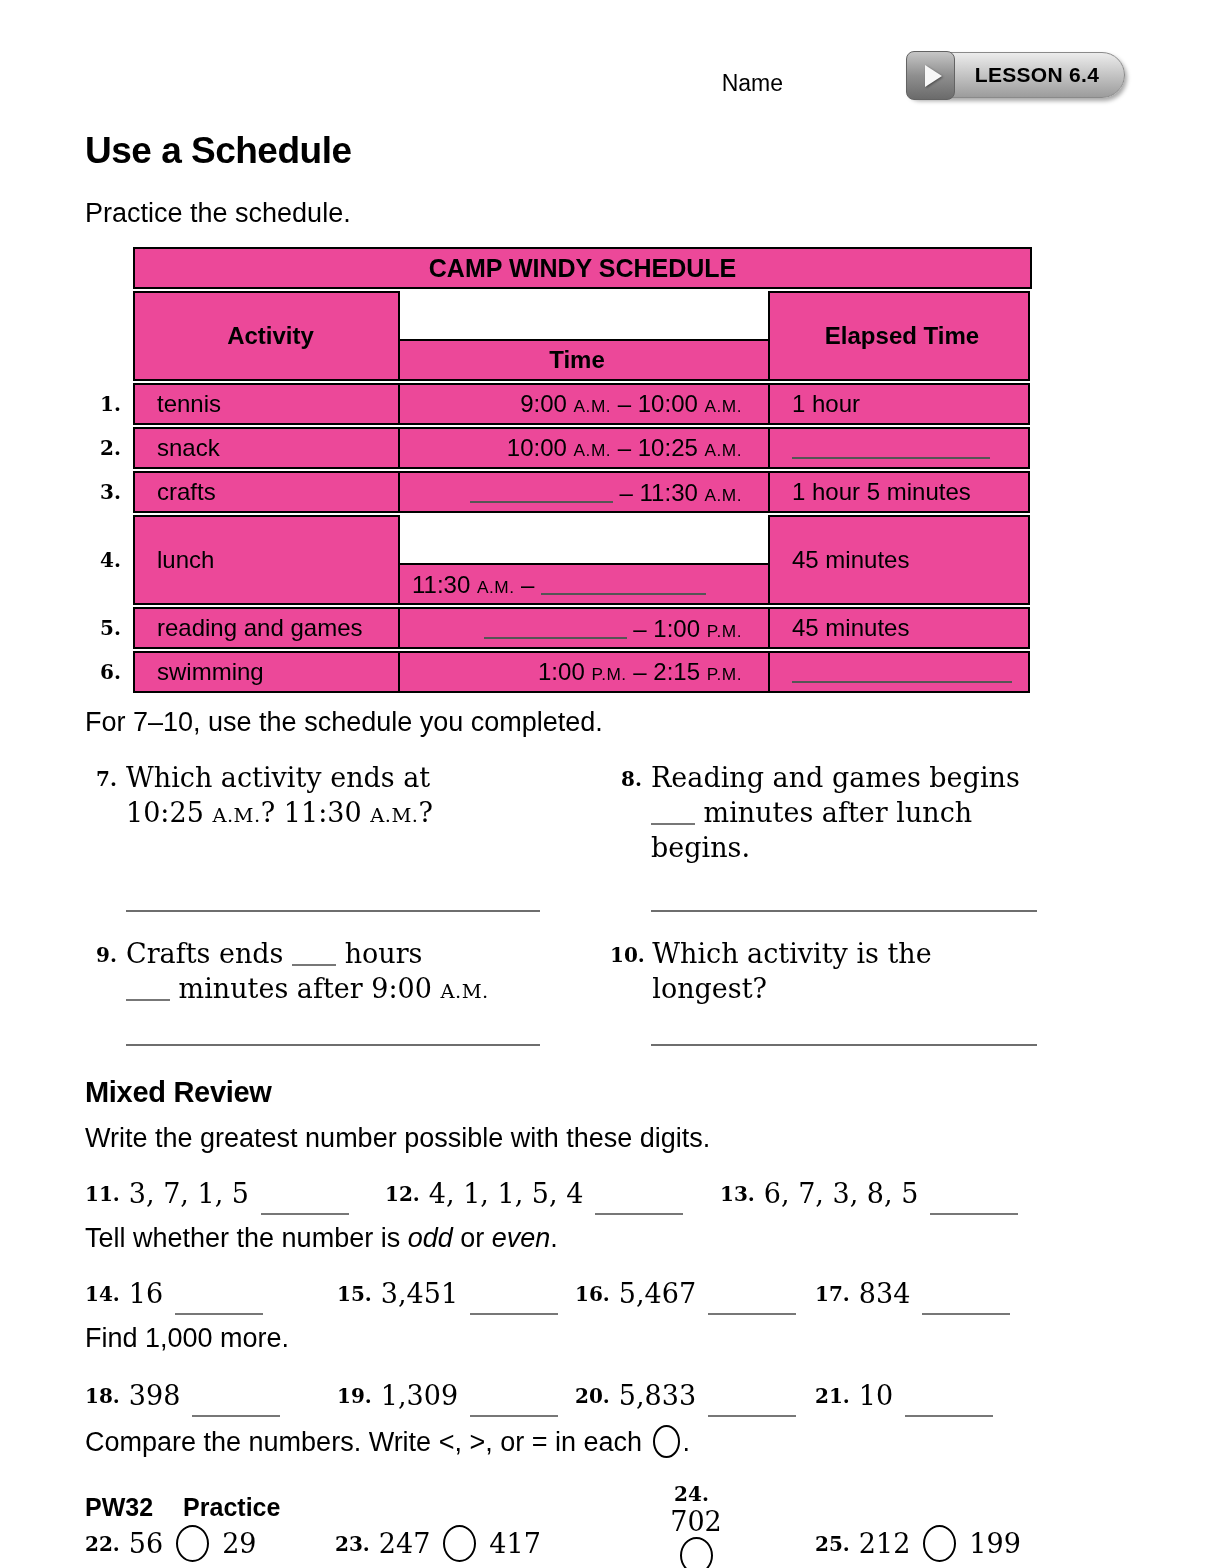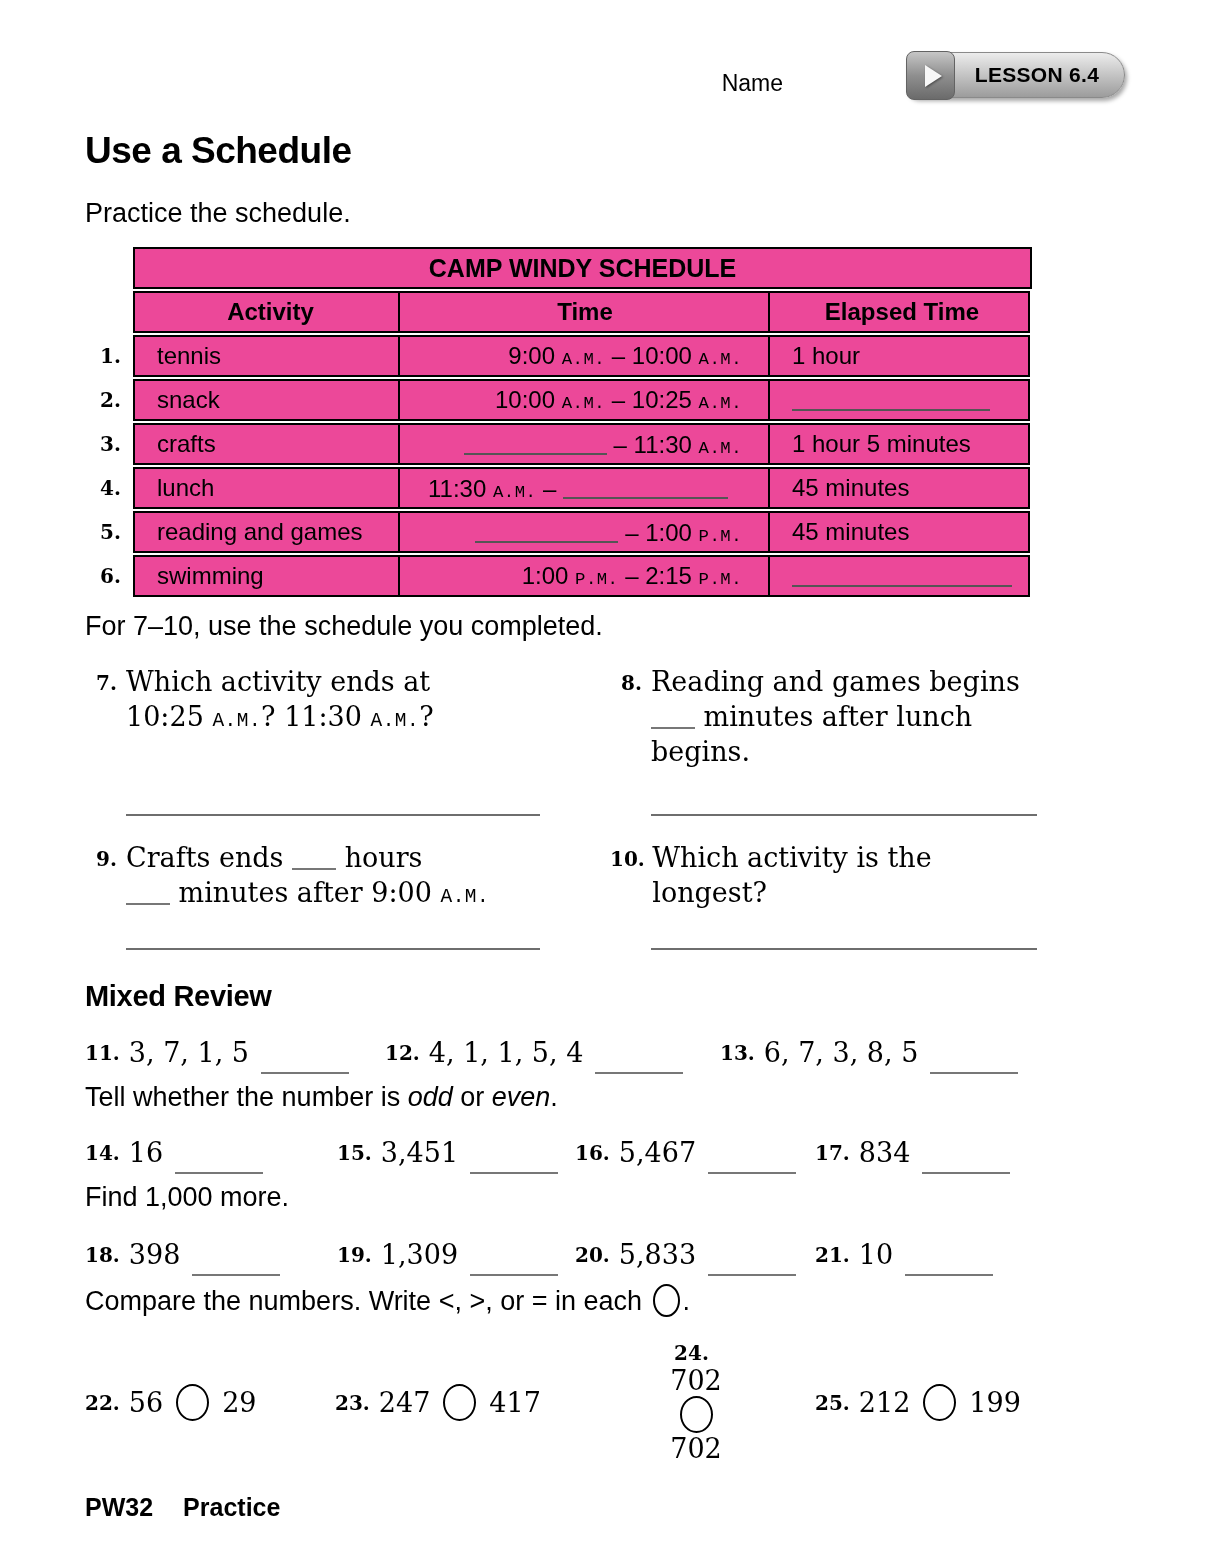--- a/index.html
+++ b/index.html
@@ -49,23 +49,23 @@
   .sgutter { width:48px; display:flex; align-items:center; justify-content:flex-end; padding-right:12px;
              font-family:"DejaVu Serif", serif; font-weight:bold; font-size:20px; }
   .rowbox { width:899px; display:flex; }
   .scell { border:2px solid #000; min-height:42px; display:flex; align-items:center;
            padding:4px 14px; font-size:24px; background:#ec4899; }
   .scell + .scell { margin-left:-2px; }
   .title-cell { width:100%; justify-content:center; font-weight:bold; font-size:25px; }
   .hdr { justify-content:center; font-weight:bold; }
   .c-act  { width:267px; padding-left:22px; }
   .c-time { width:372px; justify-content:flex-end; padding-right:26px; }
-  .c-time.left { justify-content:flex-start; padding-left:28px; }
+  .c-time.left { justify-content:flex-start; padding-left:12px;margin-top:48px; }
   .c-elap { width:262px; padding-left:22px; padding-right:16px; }
-  .sc { font-size:0.72em; letter-spacing:0.5px;font-family:Liberation Mono, monospace; }
+  .sc { font-size:0.72em; letter-spacing:0.5px; }
   .blank { display:inline-block; height:0.95em; border-bottom:2px solid #555; transform:translateY(3px); }
 
   
   .use-instr { margin-top:14px; }
   .qgrid { display:grid; grid-template-columns:455px 427px; column-gap:70px; row-gap:24px; margin-top:22px; margin-left:0px; }
   .qcell { display:flex; flex-direction:column; justify-content:space-between; }
   .qcell.h1 { height:152px; }
   .qcell.h2 { height:110px; }
   .qitem { display:flex; }
   .qnum { min-width:32px; text-align:right; margin-right:9px; padding-top:7px;
@@ -256,20 +256,21 @@
           <div class="qitem">
             <span class="qnum">10.</span>
             <span class="qtext">Which activity is the longest?</span>
           </div>
           <div class="qline"></div>
         </div>
       </div>
 
     <div class="mr-heading sec-heading">Mixed Review</div>
     <div id="mr-mount">
+        <div class="mr-instr instr">Write the greatest number possible with these digits.</div>
         <div class="mr-row s0">
           <div class="mr-item">
             <span class="pnum">11.</span>
             <span class="pval">3, 7, 1, 5</span>
             <span class="blank" style="width:88px"></span>
           </div>
           <div class="mr-item">
             <span class="pnum">12.</span>
             <span class="pval">4, 1, 1, 5, 4</span>
             <span class="blank" style="width:88px"></span>

